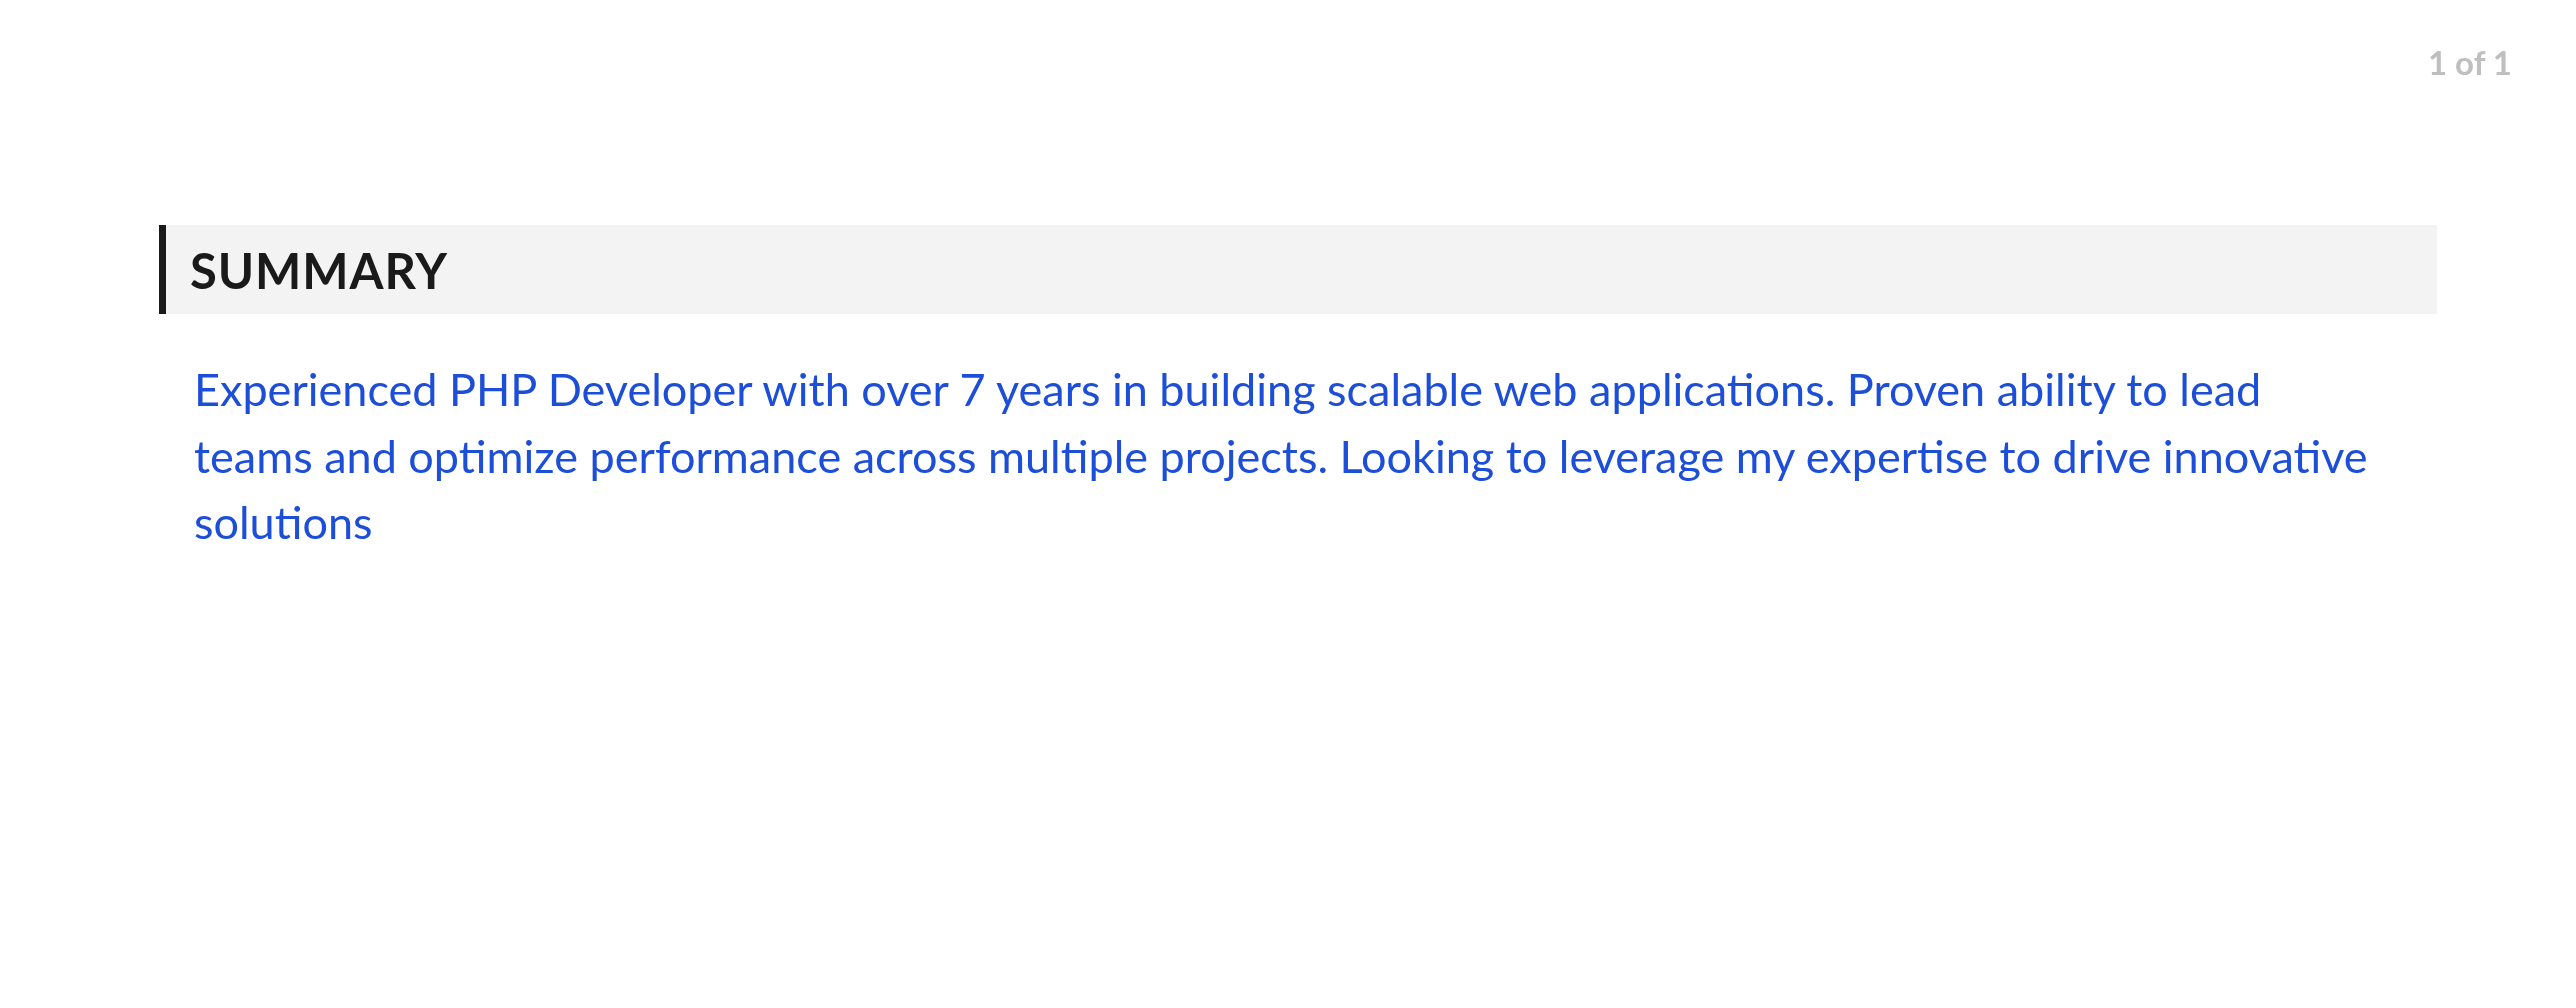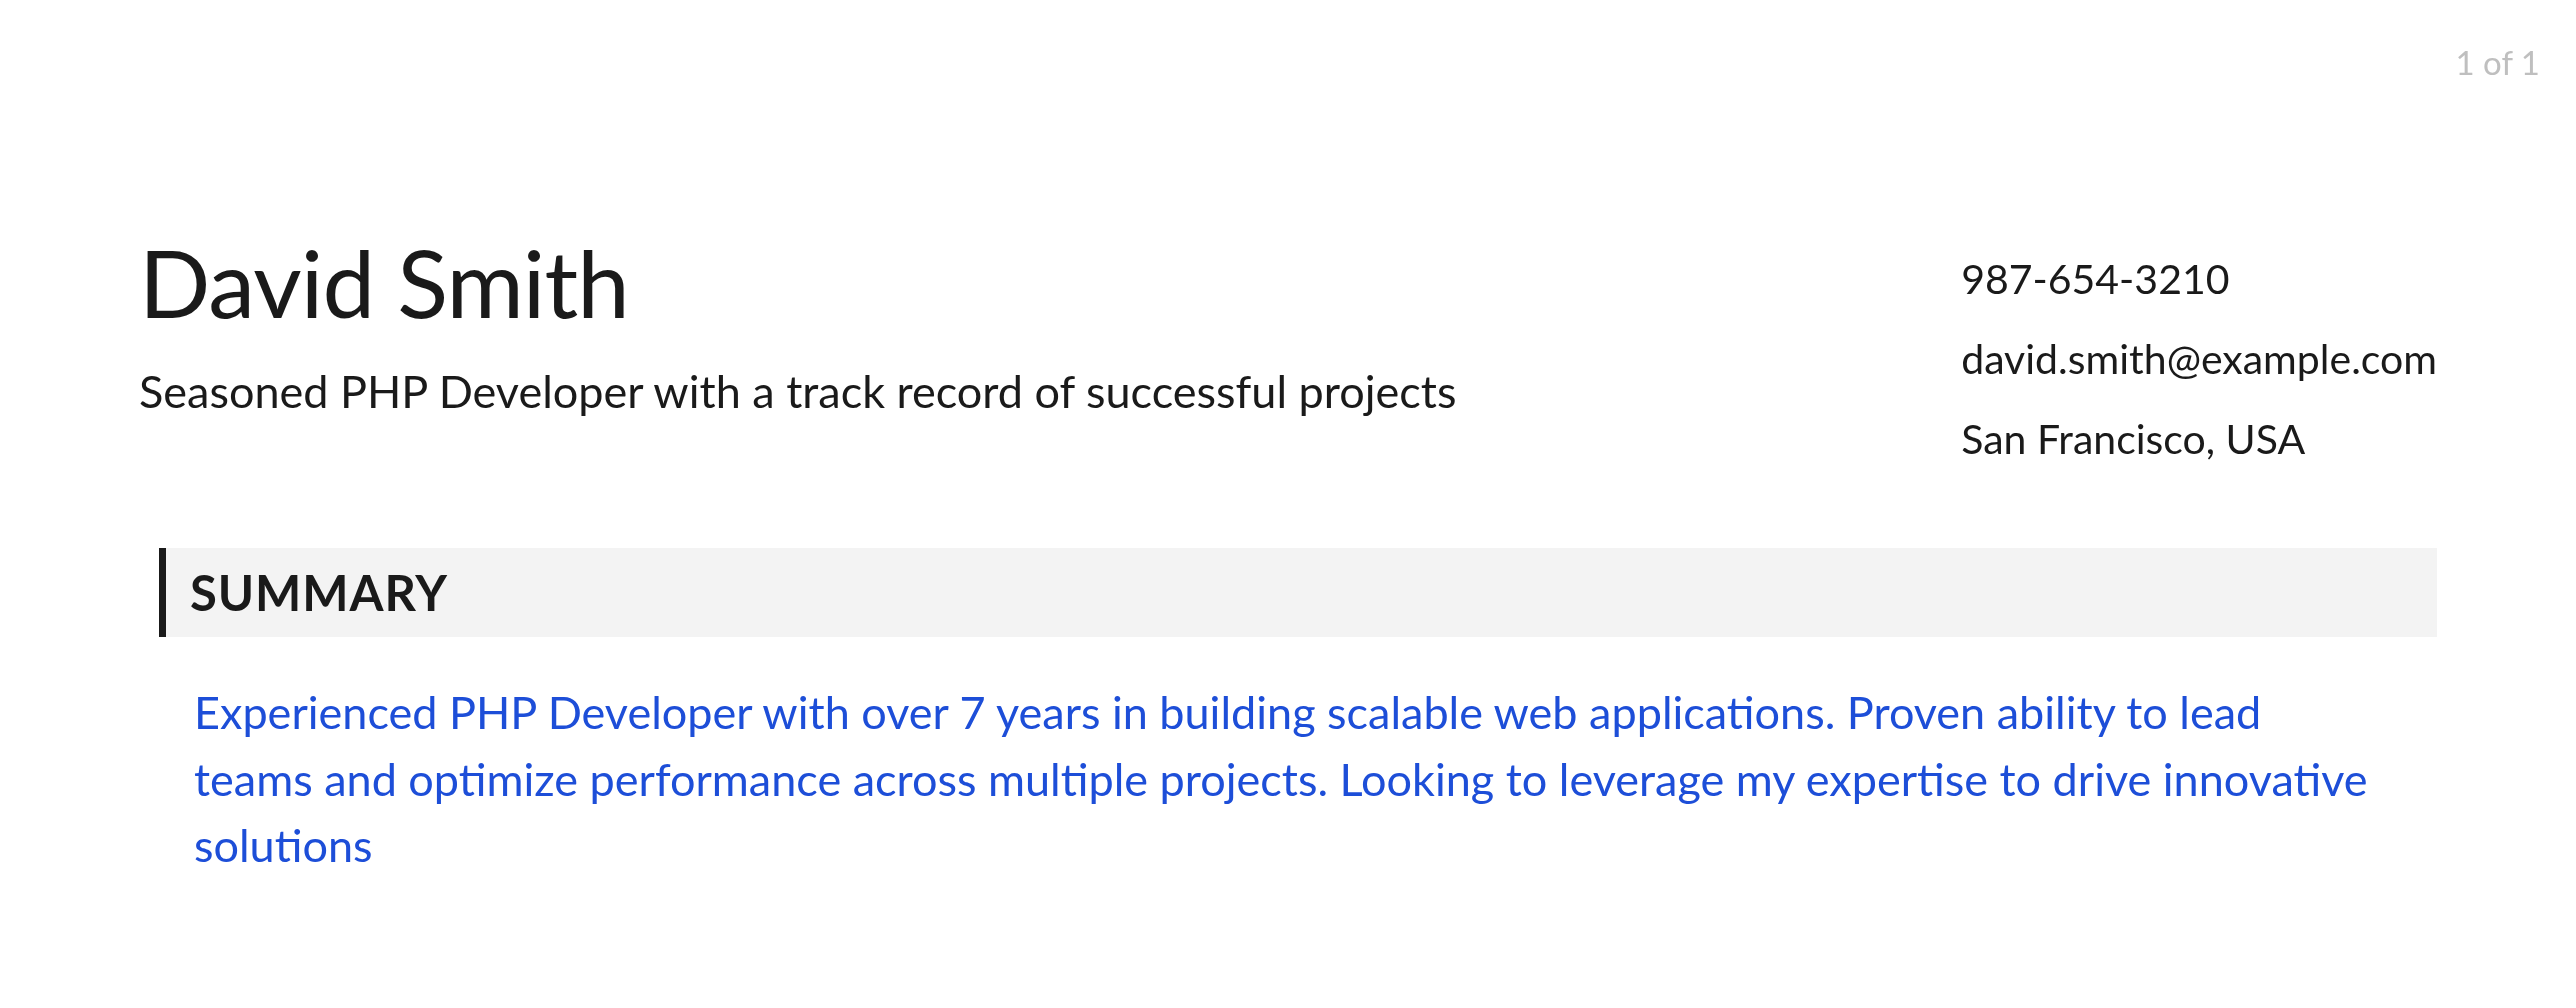--- a/index.html
+++ b/index.html
@@ -11,24 +11,24 @@
       font-family: 'Lato', 'Helvetica Neue', Arial, sans-serif;
       background: #ffffff;
       color: #1a1a1a;
       width: 2576px;
       height: 1008px;
       position: relative;
     }
     .page-number {
       position: absolute;
       top: 42px;
-      right: 36px;
+      right: 64px;
       color: #bfbfbf;
       font-size: 33px;
-      font-weight: 400;
+      font-weight: 700;
       margin-left: 12px;
     }
     .container {
       padding: 225px 139px 0 139px;
     }
     .header {
       display: flex;
       justify-content: space-between;
       align-items: flex-start;
       margin-bottom: 69px;
@@ -79,31 +79,20 @@
       padding-left: 55px;
       padding-right: 69px;
     }
   </style>
 </head>
 <body>
 
 <div class="page-number">1 of 1</div>
 
 <div class="container">
-  <div class="header">
-    <div class="header-left">
-      <h1 class="name">David Smith</h1>
-      <div class="tagline">Seasoned PHP Developer with a track record of successful projects</div>
-    </div>
-    <div class="header-right">
-      <div class="contact-line">987-654-3210</div>
-      <div class="contact-line">david.smith@example.com</div>
-      <div class="contact-line">San Francisco, USA</div>
-    </div>
-  </div>
 
   <div class="section-header">
     <div class="section-title">SUMMARY</div>
   </div>
 
   <div class="summary-text">Experienced PHP Developer with over 7 years in building scalable web applications. Proven ability to lead teams and optimize performance across multiple projects. Looking to leverage my expertise to drive innovative solutions</div>
 </div>
 
 
 </body></html>

